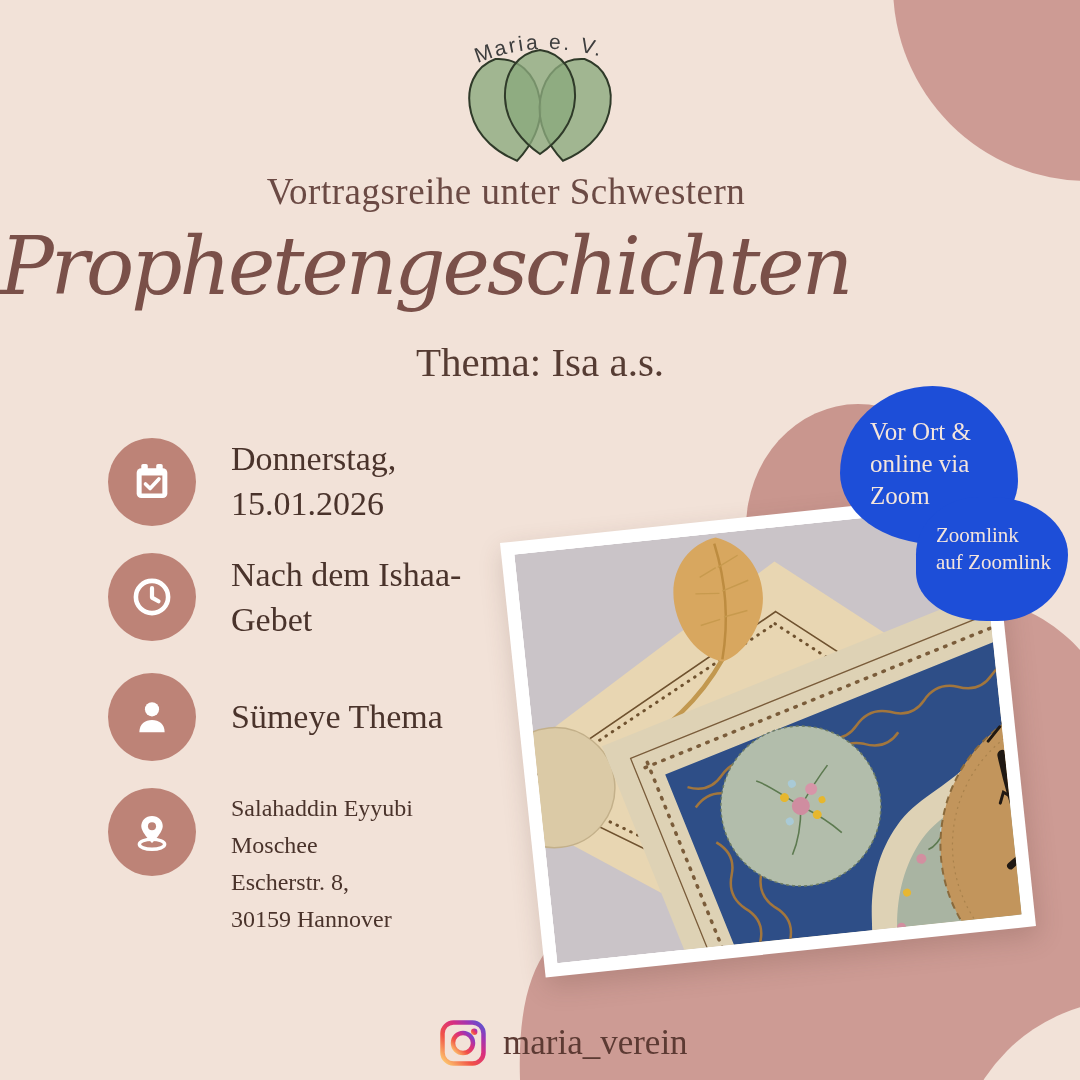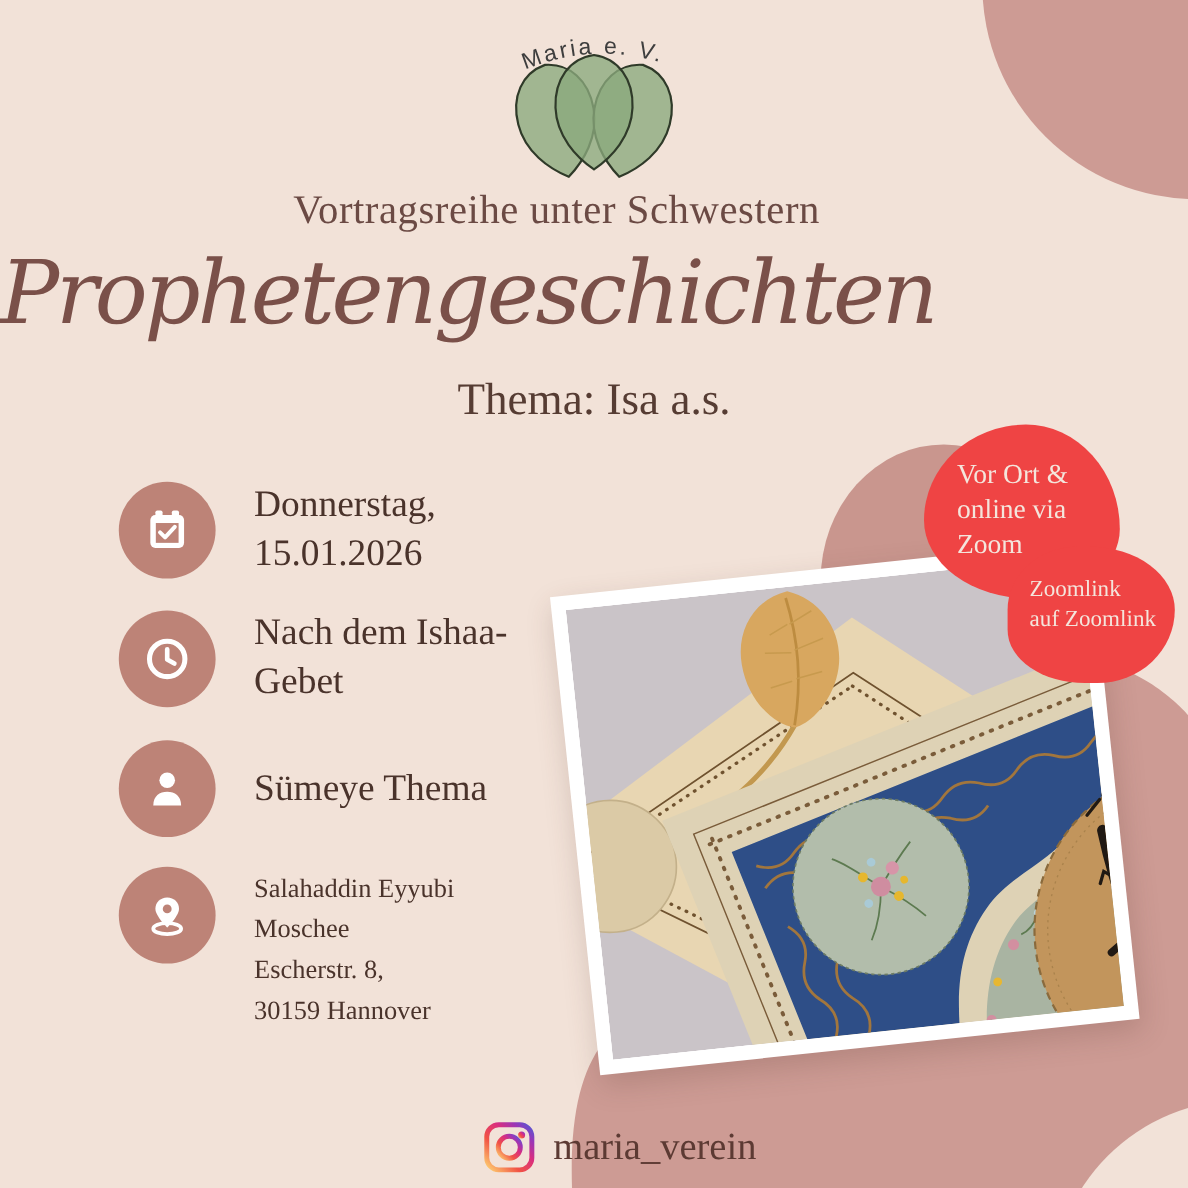--- a/index.html
+++ b/index.html
@@ -32,21 +32,21 @@
   .row-text{color:#4a332b;font-size:34px;line-height:1.32;}
   .row-text.small{font-size:24px;line-height:37px;margin-top:2px;}
 
   
   .photo{left:500px;top:543px;width:467px;height:411px;background:#ffffff;
          padding:13px;transform:rotate(-6deg);transform-origin:top left;
          box-shadow:2px 10px 26px rgba(90,60,50,.22);z-index:2;}
   .photo-inner{width:467px;height:411px;overflow:hidden;}
 
   
-  .badge{z-index:3;background:#ef4444;color:#f4e5dc;}
+  .badge{z-index:3;background:#1d4ed8;color:#f4e5dc;}
   .badge1{left:840px;top:386px;width:178px;height:158px;
           border-radius:52% 48% 46% 54% / 55% 60% 40% 45%;
           padding:30px 0 0 30px;box-sizing:border-box;
           font-size:25px;line-height:32px;}
   .badge2{left:916px;top:497px;width:152px;height:124px;
           border-radius:45% 55% 50% 50% / 50% 50% 58% 42%;
           padding:25px 0 0 20px;box-sizing:border-box;
           font-size:21px;line-height:27px;}
 
   
@@ -93,21 +93,21 @@
           <rect x="6.4" y="2.6" width="3.4" height="4" rx="0.9" fill="#fff"></rect>
           <rect x="14.2" y="2.6" width="3.4" height="4" rx="0.9" fill="#fff"></rect>
           <rect x="4" y="4.8" width="16" height="15.6" rx="2.4" fill="#fff"></rect>
           <rect x="6.6" y="8.6" width="10.8" height="9.4" fill="#bd8377"></rect>
           <path d="M8.6,13 l2.4,2.4 l4.6,-5" fill="none" stroke="#fff" stroke-width="1.9" stroke-linecap="round" stroke-linejoin="round"></path>
         </svg>
       </div>
       <div class="row-text">Donnerstag, 15.01.2026</div>
     </div>
 
-    <div class="row" style="top:118px;align-items:flex-end;">
+    <div class="row" style="top:118px;">
       <div class="icon-circle">
         <svg width="46" height="46" viewBox="0 0 24 24">
           <circle cx="12" cy="12" r="8.4" fill="none" stroke="#fff" stroke-width="2.4"></circle>
           <path d="M12,7.4 L12,12.3 L15.4,14.2" fill="none" stroke="#fff" stroke-width="2.2" stroke-linecap="round" stroke-linejoin="round"></path>
         </svg>
       </div>
       <div class="row-text">
         <div>Nach dem Ishaa-</div>
         <div>Gebet</div>
       </div>

